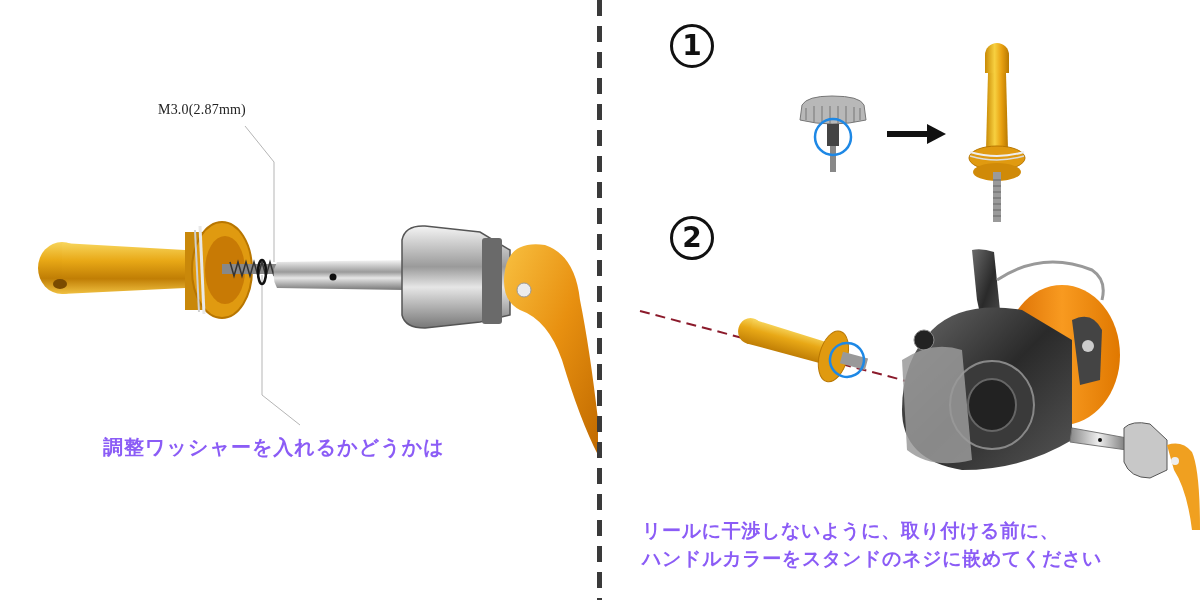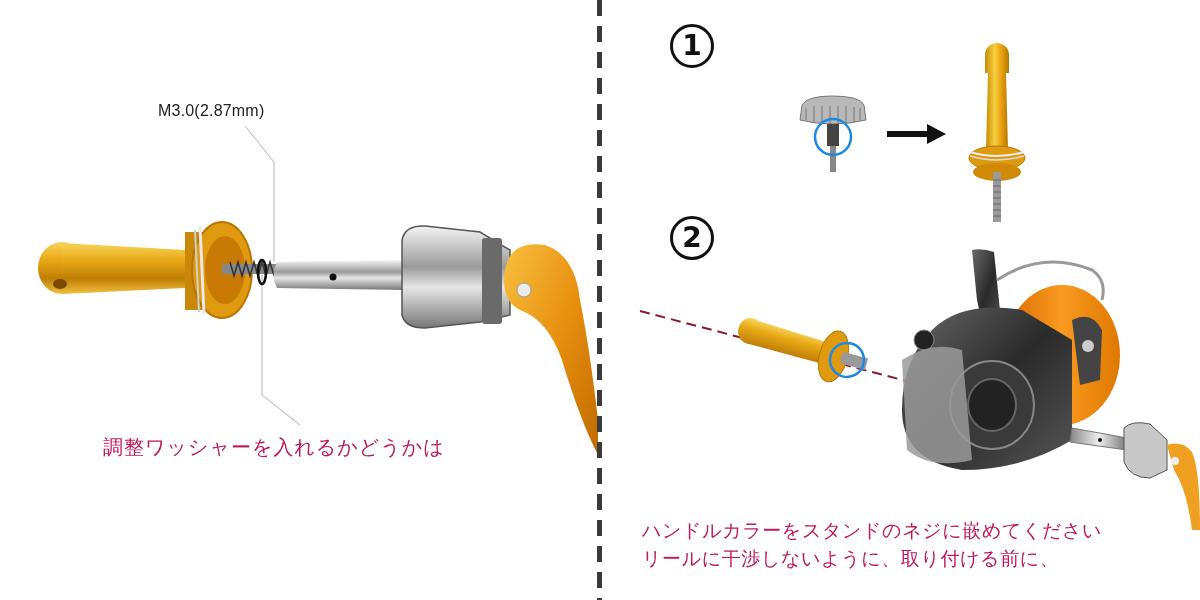--- a/index.html
+++ b/index.html
@@ -2,22 +2,22 @@
 <html><head>
 <meta charset="utf-8">
 <style>
   html, body { margin:0; padding:0; background:#ffffff; }
   body { width:1200px; height:600px; position:relative; overflow:hidden; font-family:"DejaVu Serif", serif; }
   .panel { position:absolute; top:0; height:600px; }
   .left { left:0; width:598px; }
   .right { left:602px; width:598px; }
   .divider { position:absolute; left:597px; top:0; width:5px; height:600px;
     background: repeating-linear-gradient(to bottom, #3a3a3a 0, #3a3a3a 16px, transparent 16px, transparent 26px); }
-  .spec-label { position:absolute; left:158px; top:102px; font-family:Liberation Sans, sans-serif; font-size:16px; color:#222; letter-spacing:0.2px; }
-  .note { position:absolute; font-size:20px; line-height:30px; color:#be185d; font-weight:normal; letter-spacing:1px; white-space:nowrap; }
+  .spec-label { position:absolute; left:158px; top:102px; font-family:Liberation Serif, serif; font-size:14px; color:#222; letter-spacing:0.2px; }
+  .note { position:absolute; font-size:20px; line-height:30px; color:#8b5cf6; font-weight:bold; letter-spacing:1px; white-space:nowrap; }
   .note-left { left:103px; top:432px; }
   .note-right { left:40px; top:516px; font-size:19px; line-height:28px; letter-spacing:0.6px; }
   .step { position:absolute; width:38px; height:38px; border:3px solid #111; border-radius:50%;
     font-family:"DejaVu Sans", sans-serif; font-weight:bold; font-size:28px; line-height:38px; text-align:center; color:#111; }
   .step1 { left:68px; top:24px; }
   .step2 { left:68px; top:216px; }
   svg { position:absolute; left:0; top:0; overflow:visible; }
 </style>
 </head>
 <body>
@@ -170,16 +170,16 @@
 
     <g>
       <path d="M470,428 L525,438 L525,450 L468,442 Z" fill="url(#silverV)" stroke="#777"></path>
       <circle cx="498" cy="440" r="2" fill="#111"></circle>
       <path d="M522,428 Q530,420 548,424 L565,440 L565,470 L548,478 Q528,478 522,462 Z" fill="#c8c8c8" stroke="#555"></path>
       <path d="M565,445 Q580,440 590,452 Q598,470 598,530 L590,530 Q585,490 572,470 Z" fill="#f0a020"></path>
       <circle cx="573" cy="461" r="4" fill="#eee"></circle>
     </g>
   </svg>
   <div class="note note-right">
+    <div>リールに干渉しないように、取り付ける前に、</div>
     <div>ハンドルカラーをスタンドのネジに嵌めてください</div>
-    <div>リールに干渉しないように、取り付ける前に、</div>
   </div>
 </div>
 
 </body></html>

